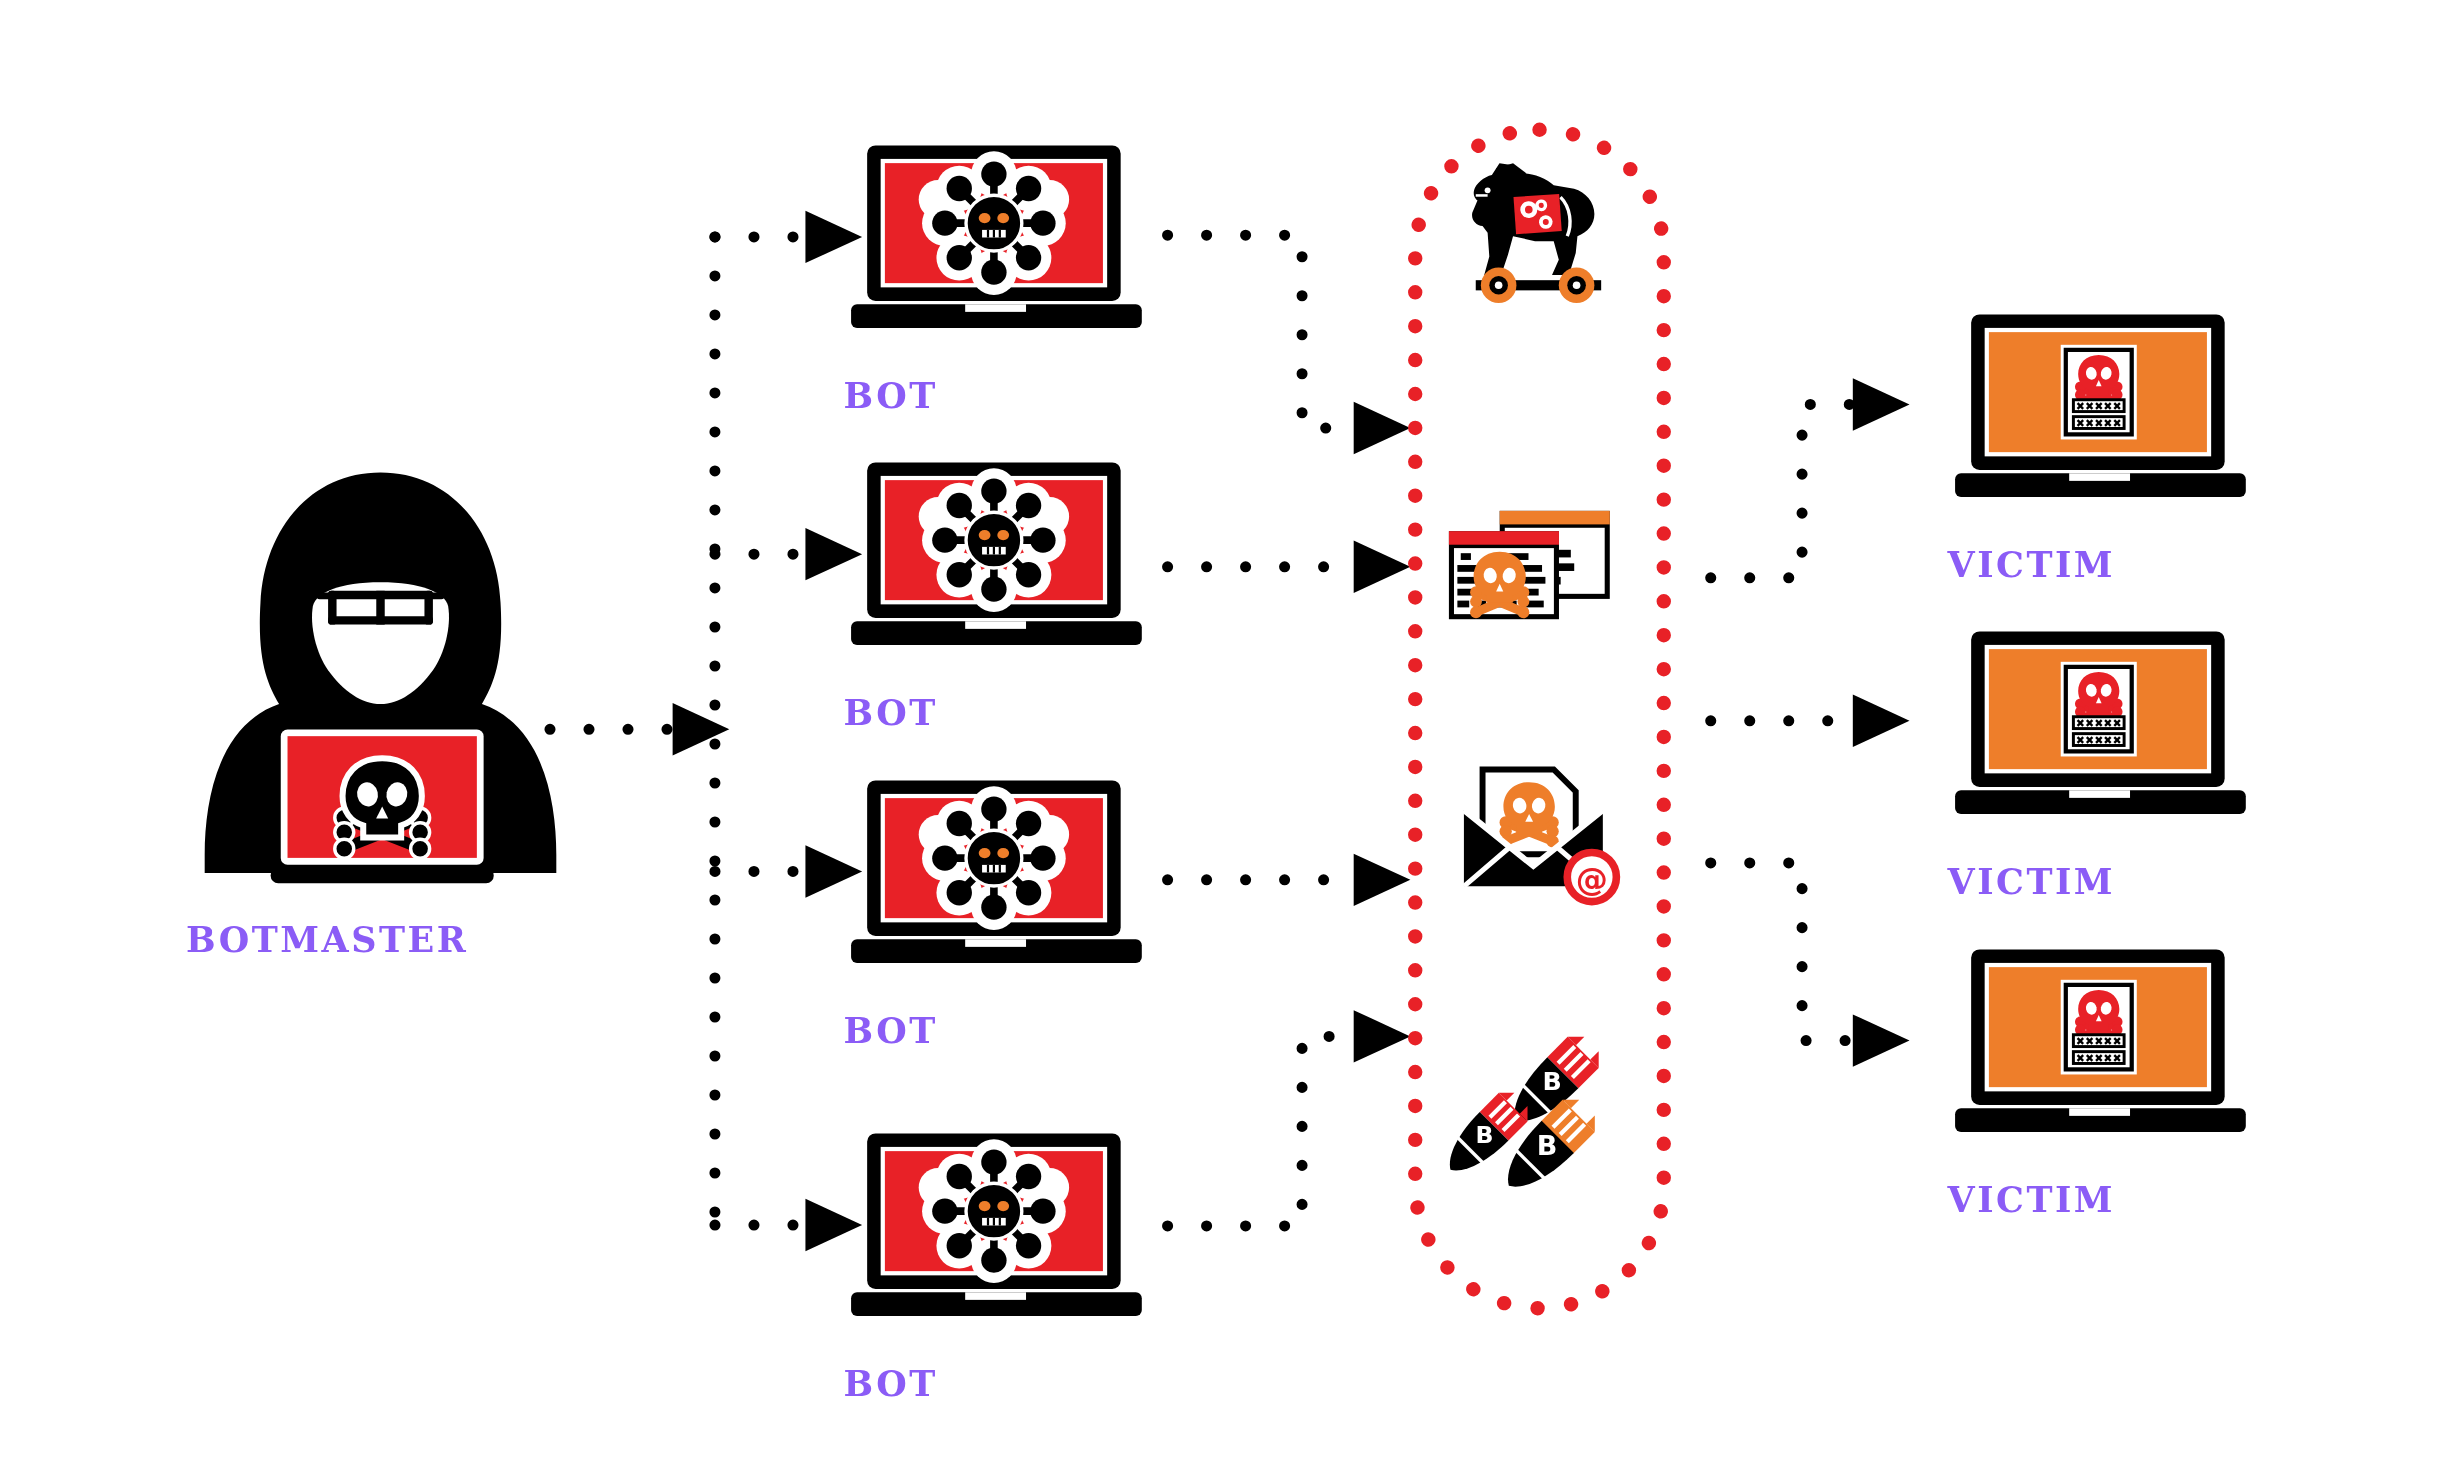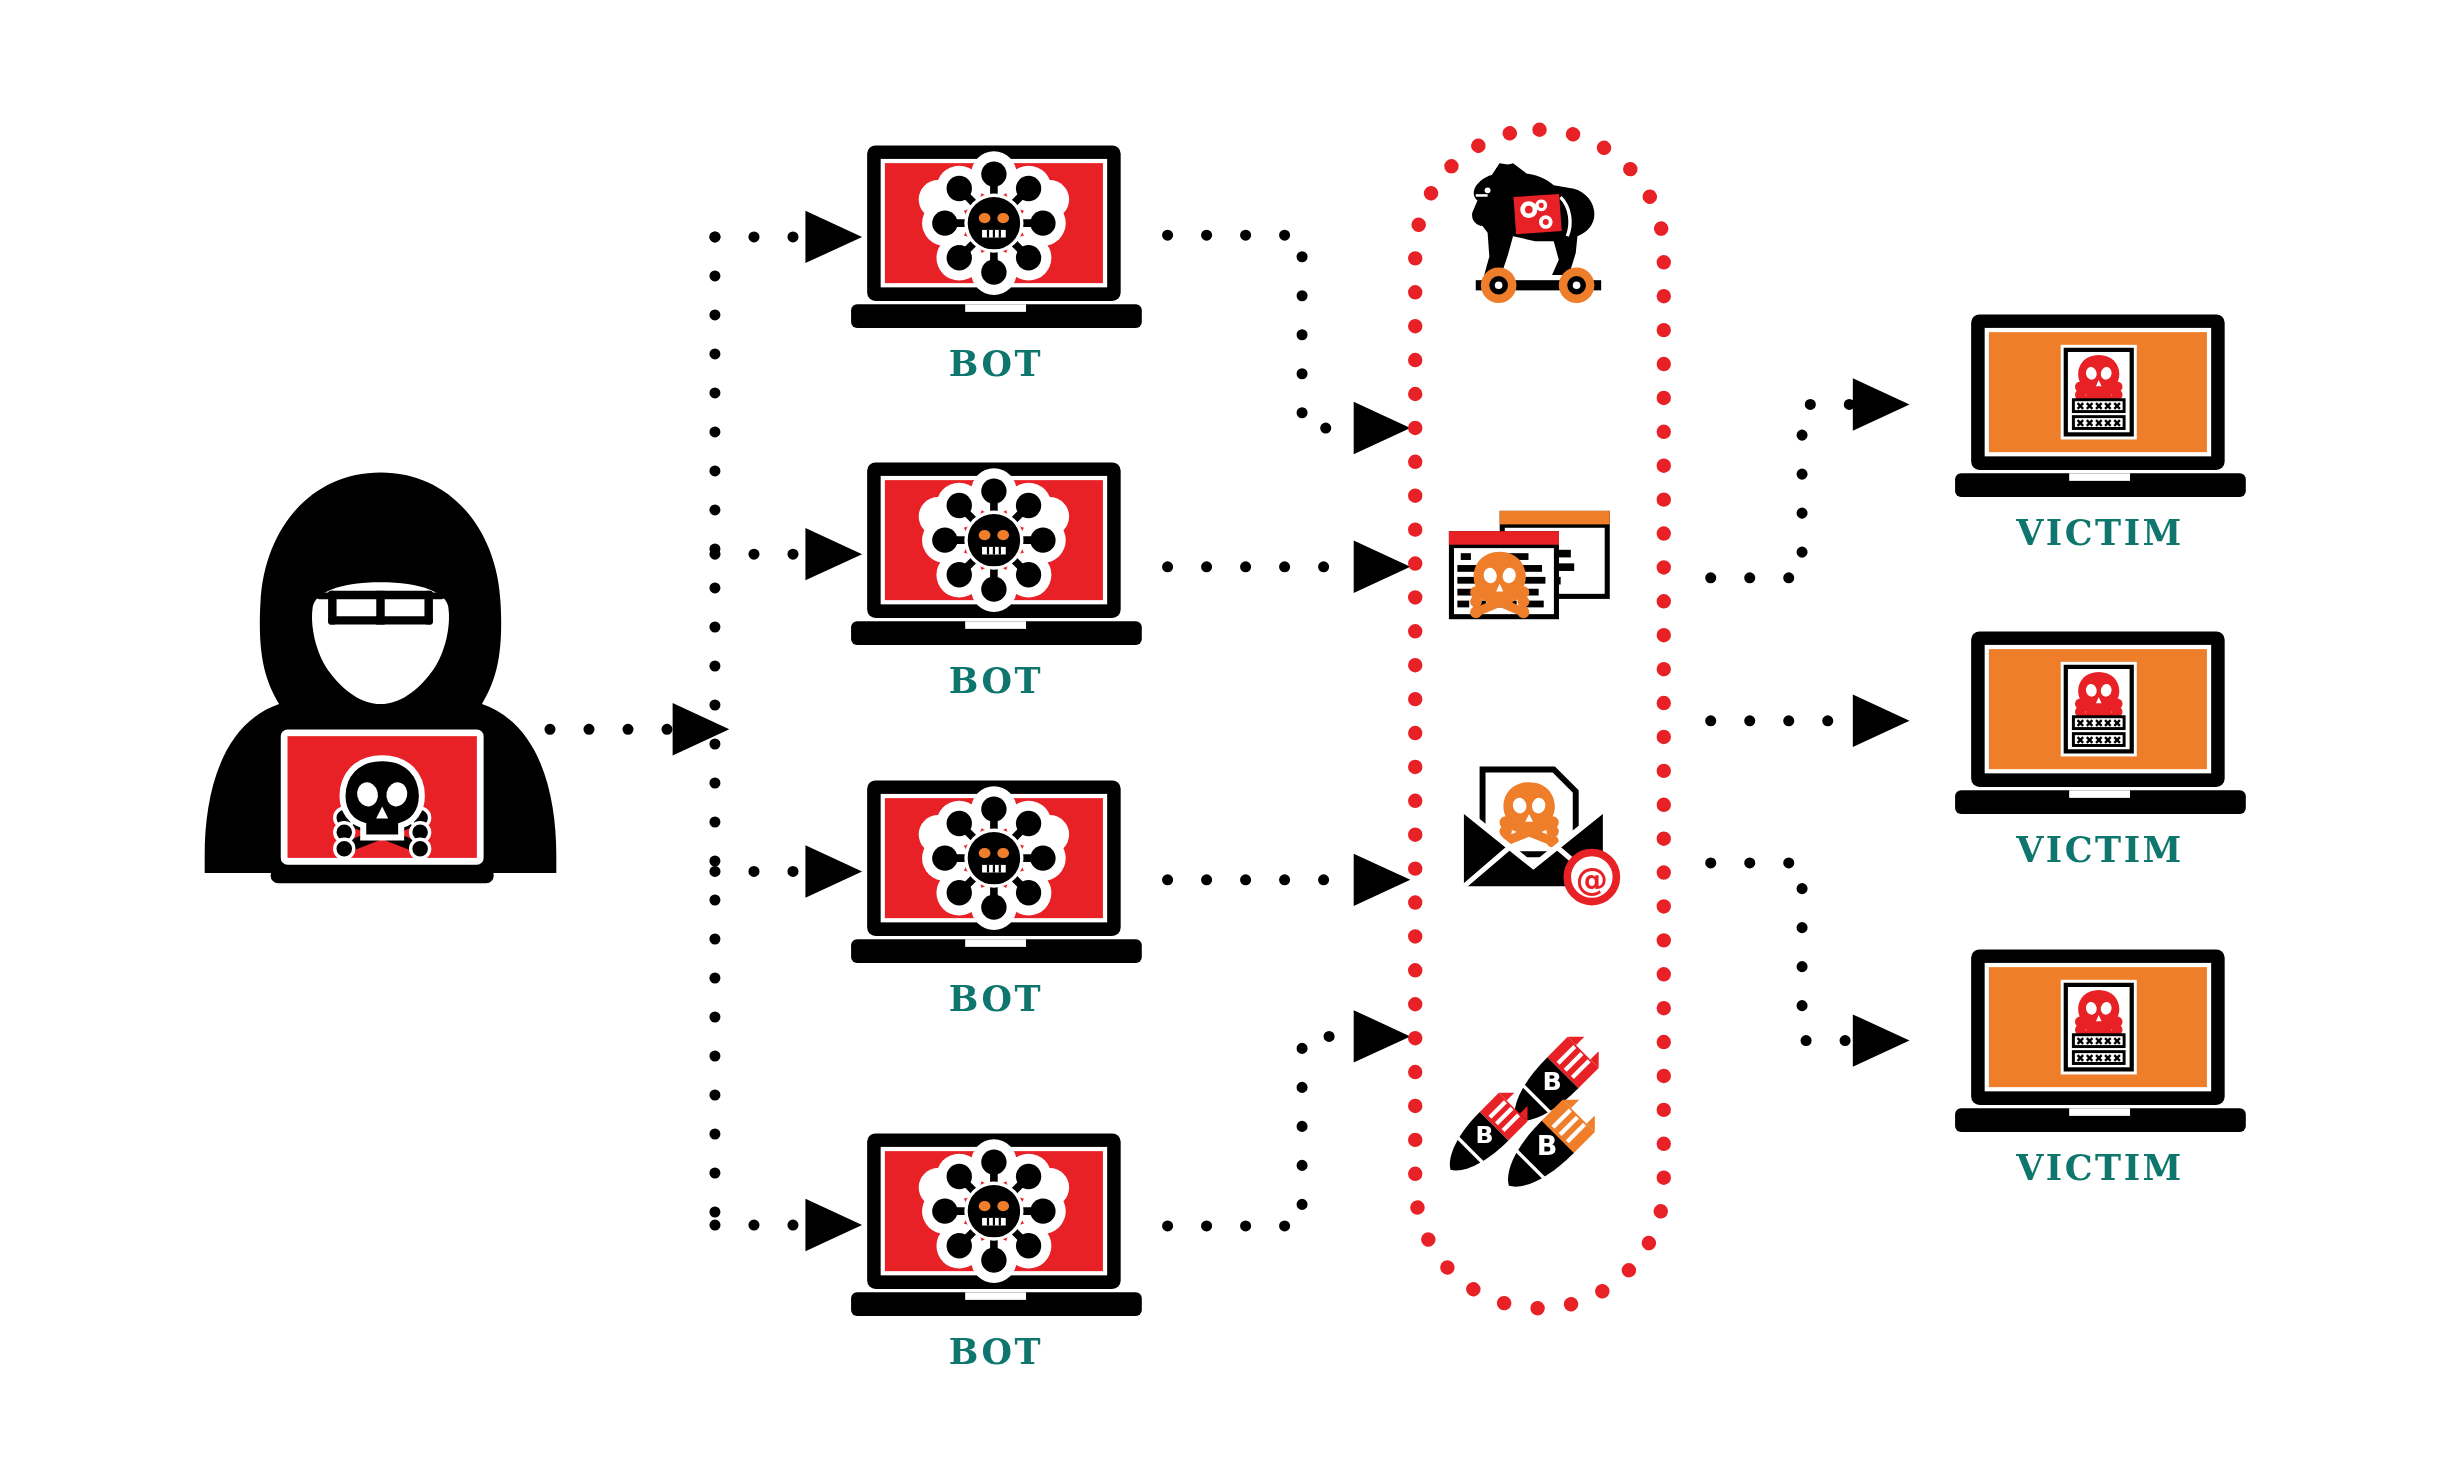--- a/index.html
+++ b/index.html
@@ -1,21 +1,21 @@
 <!DOCTYPE html>
 <html style="font-size:13.5px"><head>
 <meta charset="utf-8">
 <style>
   html,body{margin:0;padding:0;background:#ffffff;}
   body{width:2462px;height:1478px;position:relative;overflow:hidden;
        font-family:"DejaVu Sans Mono","Liberation Mono",monospace;}
   .stage{position:absolute;left:0;top:0;width:2462px;height:1478px;}
   .node{position:absolute;}
-  .caption{position:absolute;text-align:center;font-weight:bold;color:#0f766e;
-           letter-spacing:2.5px;font-family:"DejaVu Serif","Liberation Serif",serif;}
+  .caption{position:absolute;font-weight:bold;color:#8b5cf6;
+           letter-spacing:2.5px;font-family:"DejaVu Serif","Liberation Serif",serif;margin-top:32px;}
   svg{display:block;overflow:visible;}
 </style>
 </head>
 <body>
 
 <div class="stage">
 
 <svg style="position:absolute;left:0;top:0;" width="2462" height="1478" viewBox="0 0 2910 1747">
   <defs>
     <style>
@@ -135,20 +135,21 @@
       <circle cx="-44" cy="57" r="11" fill="#000" stroke="#fff" stroke-width="4"></circle>
       <circle cx="44" cy="57" r="11" fill="#000" stroke="#fff" stroke-width="4"></circle>
       <path d="M0 -48 C30 -48 46 -28 46 -4 C46 14 36 26 22 30
                L22 44 L-22 44 L-22 30 C-36 26 -46 14 -46 -4
                C-46 -28 -30 -48 0 -48 Z" fill="#000" stroke="#fff" stroke-width="7"></path>
       <ellipse cx="-17" cy="-6" rx="12" ry="14" fill="#fff" transform="rotate(-12 -17 -6)"></ellipse>
       <ellipse cx="17" cy="-6" rx="12" ry="14" fill="#fff" transform="rotate(12 17 -6)"></ellipse>
       <path d="M0 8 l-7 14 l14 0 Z" fill="#fff"></path>
     </g>
   </svg>
+  <div class="caption" style="left:-17px;top:430px;width:389px;font-size:35px;">BOTMASTER</div>
 </div>
 
 <div class="node" style="left:857px;top:142px;width:311px;height:245px;">
   <svg width="311" height="191" viewBox="0 0 368 226">
     <rect x="12" y="4" width="300" height="184" rx="10" fill="#000"></rect>
     <rect x="28" y="20" width="268" height="152" fill="#fff"></rect>
     <rect x="33" y="25" width="258" height="142" fill="#E82127"></rect>
     <path d="M0 192 h330 a7 7 0 0 1 7 7 v14 a7 7 0 0 1 -7 7 h-330 a7 7 0 0 1 -7 -7 v-14 a7 7 0 0 1 7 -7 Z" fill="#000"></path>
     <rect x="128" y="192" width="72" height="9" fill="#fff"></rect>
     <g transform="translate(162,96)">

